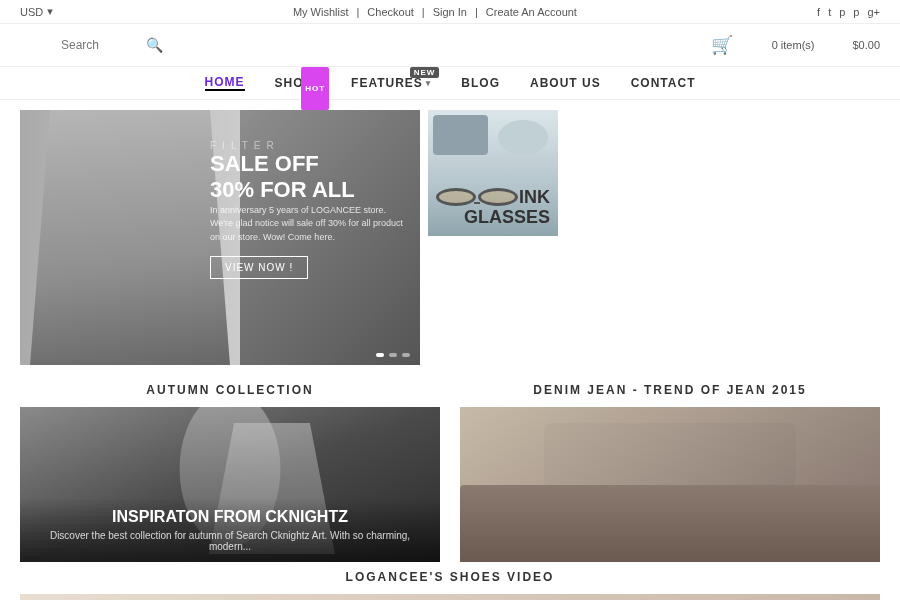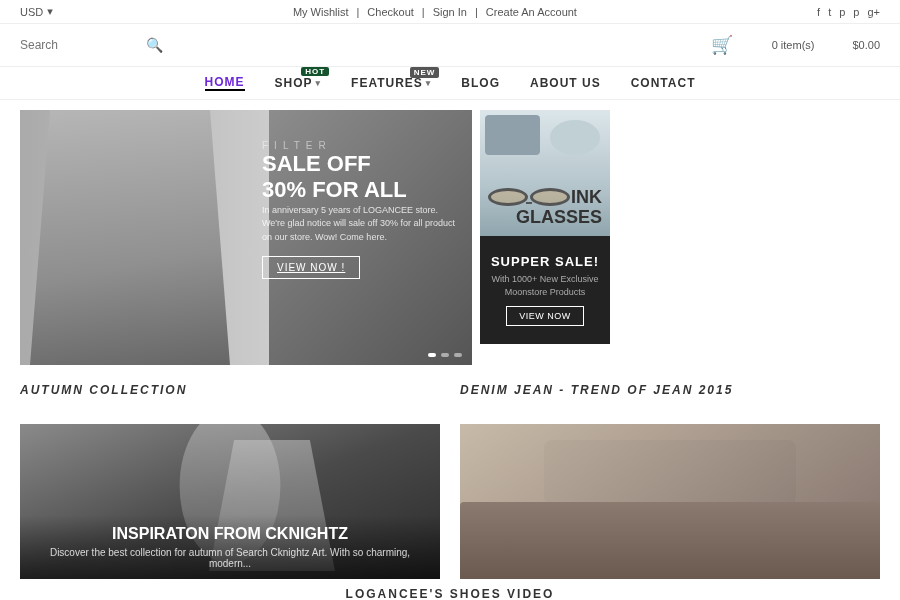--- a/index.html
+++ b/index.html
@@ -24,48 +24,48 @@
 
     
     .header {
       padding: 10px 20px;
       display: flex;
       align-items: center;
       justify-content: space-between;
       border-bottom: 1px solid #eee;
     }
     .search-box { display: flex; align-items: center; gap: 6px; }
-    .search-input { border: none; outline: none; font-size: 12px; color: #737373; width: 120px; }
+    .search-input { border: none; outline: none; font-size: 12px; color: #737373; width: 120px; text-align: center; }
     .search-icon-svg { font-size: 14px; color: #999; cursor: pointer; }
     .logo { font-size: 22px; font-weight: bold; letter-spacing: 2px; color: #222; text-align: center; }
     .cart-area { display: flex; align-items: center; gap: 6px; cursor: pointer; }
     .cart-icon { font-size: 18px; }
     .cart-text { font-size: 11px; color: #555; padding-left: 32px; }
 
     
     .nav {
       border-bottom: 1px solid #eee;
       display: flex;
       justify-content: center;
       gap: 30px;
       padding: 8px 0;
       position: relative;
     }
     .nav-item { font-size: 12px; font-weight: 600; letter-spacing: 1px; color: #333; cursor: pointer; text-transform: uppercase; position: relative; display: flex; align-items: center; gap: 3px; }
     .nav-item.active { color: #6d28d9; border-bottom: 2px solid #000; }
-    .nav-badge { background: #14532d; color: #fff; font-size: 8px; padding: 0 4px; border-radius: 2px; position: absolute; top: -8px; right: -8px; }
+    .nav-badge { background: #d946ef; color: #fff; font-size: 8px; padding: 17px 4px; border-radius: 2px; position: absolute; top: -8px; right: -8px; }
     .nav-badge-new { background: #555; color: #fff; font-size: 8px; padding: 1px 4px; border-radius: 2px; position: absolute; top: -8px; right: -8px; }
     .chevron { font-size: 9px; color: #777; }
 
     
     .main { display: flex; gap: 0; padding: 0 20px; margin-top: 10px; }
 
     
     .hero-slider {
-      width: 452px;
+      width: 400px;
       height: 255px;
       background: #15803d;
       position: relative;
       overflow: hidden;
       flex-shrink: 0;
     }
     .hero-slider-img {
       width: 100%;
       height: 100%;
       background: linear-gradient(135deg, #b0b0b0 0%, #888 40%, #555 100%);
@@ -83,21 +83,20 @@
     .hero-desc { font-size: 9px; color: rgba(255,255,255,0.8); margin-top: 0; line-height: 1.5; }
     .hero-btn {
       margin-top: 12px;
       border: 1px solid #fff;
       color: #fff;
       background: transparent;
       padding: 5px 14px;
       font-size: 10px;
       letter-spacing: 1px;
       cursor: pointer;
-      text-decoration: underline;
     }
     .hero-dots {
       position: absolute;
       bottom: 8px;
       right: 10px;
       display: flex;
       gap: 5px;
     }
     .dot { width: 8px; height: 4px; background: #fff; opacity: 0.5; border-radius: 2px; }
     .dot.active { opacity: 1; background: #fff; }
@@ -149,21 +148,21 @@
     .side-sale-desc { color: #aaa; font-size: 9px; margin-top: 4px; line-height: 1.4; }
     .side-sale-btn { border: 1px solid #fff; color: #fff; background: transparent; padding: 4px 12px; font-size: 9px; margin-top: 8px; cursor: pointer; letter-spacing: 0.5px; }
 
     
     .collections {
       margin-top: 18px;
       padding: 0 20px;
     }
     .collections-grid { display: flex; gap: 20px; }
     .collection-block { flex: 1; }
-    .collection-title { font-size: 12px; font-weight: 600; letter-spacing: 2px; text-transform: uppercase; margin-bottom: 27px; color: #333; font-style: italic; }
+    .collection-title { text-align: center; font-size: 12px; font-weight: 600; letter-spacing: 2px; text-transform: uppercase; margin-bottom: 10px; color: #333; }
     .collection-img {
       width: 100%;
       height: 155px;
       background: linear-gradient(135deg, #555 0%, #333 100%);
       position: relative;
       overflow: hidden;
       display: flex;
       align-items: flex-end;
     }
     .collection-img-left {
@@ -289,25 +288,20 @@
         <div style="position:absolute;bottom:30px;left:8px;width:40px;height:18px;border-radius:50%;border:3px solid #555;background:rgba(200,160,100,0.4);"></div>
         <div style="position:absolute;bottom:30px;left:50px;width:40px;height:18px;border-radius:50%;border:3px solid #555;background:rgba(200,160,100,0.4);"></div>
         <div style="position:absolute;bottom:32px;left:46px;width:6px;height:2px;background:#555;"></div>
         <div class="ink-glasses-text">
           <div>INK</div>
           <div>GLASSES</div>
         </div>
       </div>
     </div>
 
-    <div class="side-sale">
-      <div class="side-sale-title">SUPPER SALE!</div>
-      <div class="side-sale-desc">With 1000+ New Exclusive Moonstore Products</div>
-      <button class="side-sale-btn">VIEW NOW</button>
-    </div>
   </div>
 </div>
 
 <div class="collections">
   <div class="collections-grid">
 
     <div class="collection-block">
       <div class="collection-title">AUTUMN COLLECTION</div>
       <div class="collection-img collection-img-left">
 

